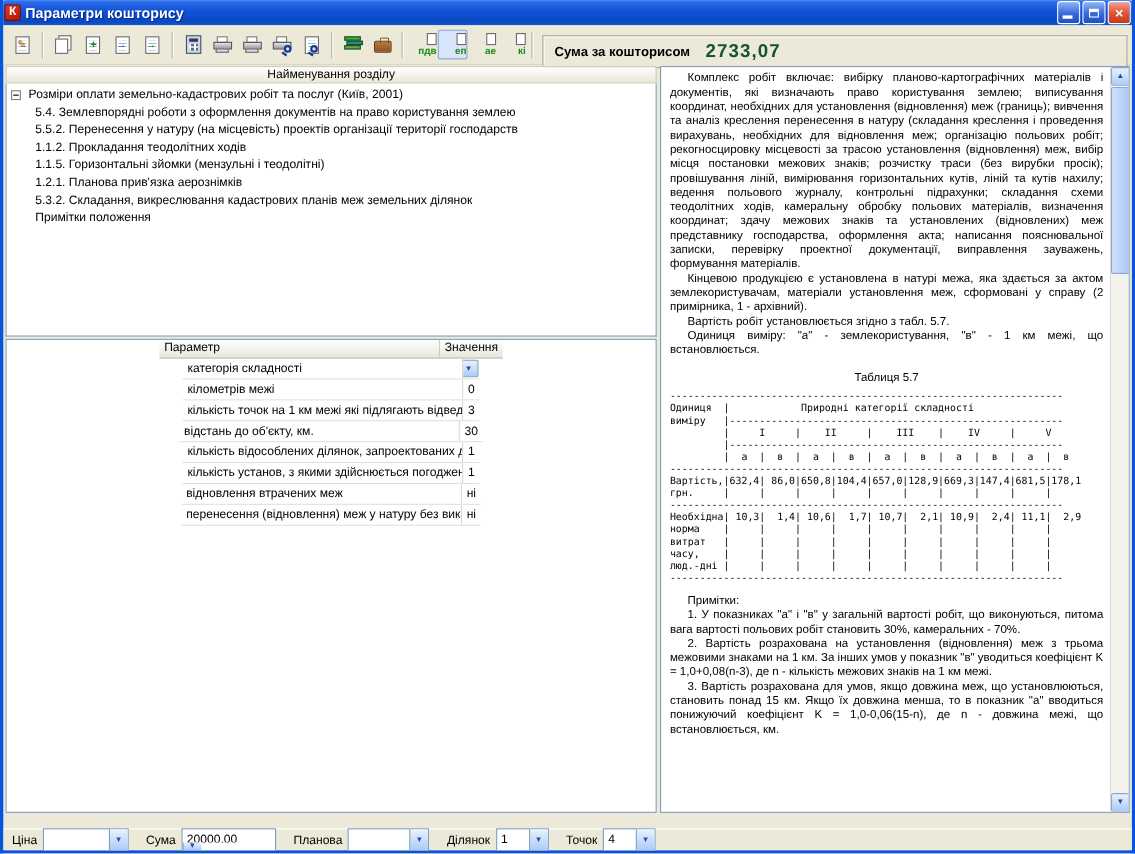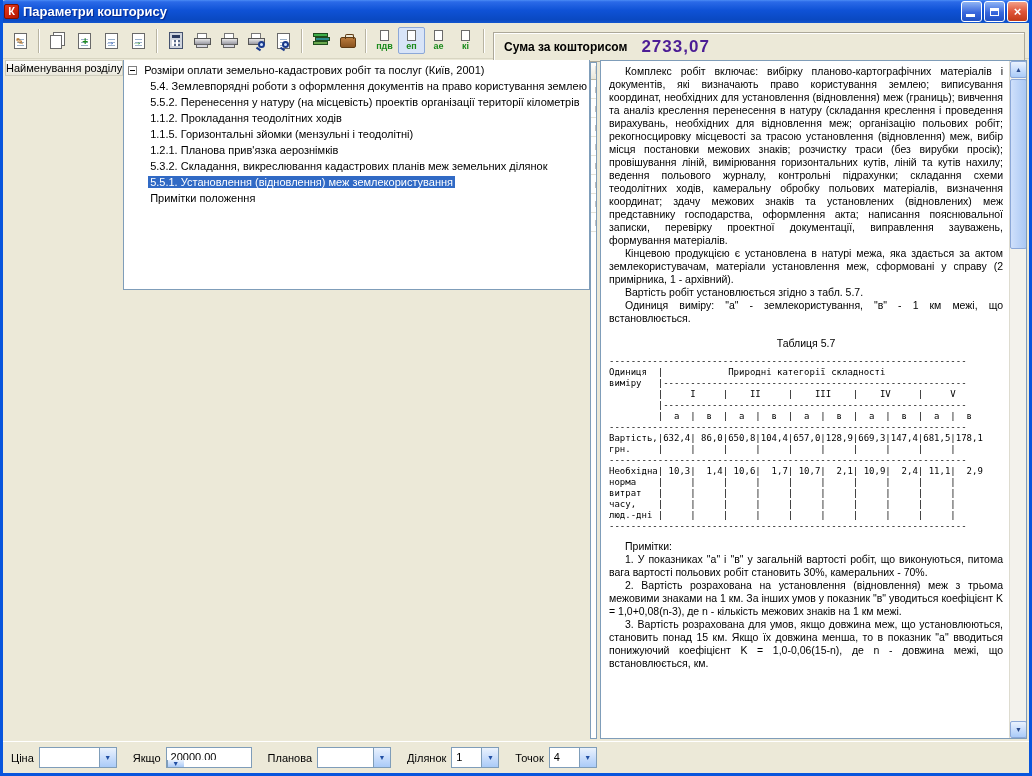--- a/index.html
+++ b/index.html
@@ -52,44 +52,44 @@
     background:#1a3a8c;transform:rotate(35deg);}
   .icon-books{width:16px;height:15px;position:relative;}
   .icon-books span{position:absolute;left:0;width:15px;height:4px;border:1px solid #1e4d1e;}
   .icon-books .b1{top:0;background:#3fae49;}
   .icon-books .b2{top:4px;left:2px;background:#2a8a8a;}
   .icon-books .b3{top:8px;background:#6aa84f;}
   .icon-case{width:16px;height:11px;background:linear-gradient(180deg,#b97a3c,#8a5420);
     border:1px solid #5e3a12;border-radius:2px;position:relative;margin-top:4px;}
   .icon-case::before{content:"";position:absolute;left:4px;top:-4px;width:7px;height:4px;
     border:1px solid #5e3a12;border-bottom:none;border-radius:2px 2px 0 0;}
-  .tlabel-btn{display:flex;flex-direction:column;align-items:center;justify-content:center;gap:0;}
+  .tlabel-btn{display:flex;flex-direction:column;align-items:flex-end;justify-content:center;gap:0;}
   .tsmall{font-size:9px;font-weight:bold;color:#1a8a1a;line-height:9px;}
   .mini-page{width:9px;height:11px;background:#fff;border:1px solid #6a6a6a;display:block;margin-bottom:1px;}
   .sum-panel{flex:1;height:30px;margin-left:4px;border:1px solid #ACA899;background:#ECE9D8;
     display:flex;align-items:center;padding:0 10px;box-shadow:inset 1px 1px 0 #fff;margin-top:12px;}
   .sum-label{font-weight:bold;font-size:12px;margin-right:14px;}
-  .sum-value{font-weight:bold;font-size:17px;color:#4c1d95;letter-spacing:1px;}
+  .sum-value{font-weight:bold;font-size:17px;color:#14532d;letter-spacing:1px;}
   
   .content{position:absolute;top:60px;left:2px;right:2px;bottom:34px;display:flex;}
-  .left-panel{width:592px;display:flex;flex-direction:row;margin-right:3px;}
+  .left-panel{width:592px;display:flex;flex-direction:column;margin-right:3px;}
   .tree-header{height:16px;background:linear-gradient(180deg,#ffffff,#e9e7da);
     border:1px solid #cfcdbd;text-align:center;line-height:14px;font-size:11px;}
   .tree-body{height:230px;background:#fff;border:1px solid #7F9DB9;border-top:none;
     overflow:hidden;padding-top:2px;}
   .titem{height:16px;line-height:16px;white-space:nowrap;padding-left:24px;overflow:hidden;}
   .titem.root{padding-left:4px;display:flex;align-items:center;}
   .expander{width:9px;height:9px;border:1px solid #808080;background:#fff;position:relative;
     margin-right:5px;flex:0 0 auto;}
   .expander::before{content:"";position:absolute;left:1px;right:1px;top:3px;height:1px;background:#000;}
   .titem .tl{padding:0 2px;}
   .titem .tl.sel{background:#316AC5;color:#fff;}
   
   .pgrid{flex:1;background:#fff;border:1px solid #7F9DB9;margin-top:2px;display:flex;
-    flex-direction:column;overflow:hidden;}
+    flex-direction:column;overflow:hidden;align-items:center;}
   .pg-head{display:flex;height:17px;flex:0 0 auto;}
   .pg-hcell{background:linear-gradient(180deg,#ffffff,#e9e7da);border-right:1px solid #cfcdbd;
     border-bottom:1px solid #b8b6a6;padding:1px 4px;font-size:11px;}
   .pg-hcell.c1{width:255px;}
   .pg-hcell.c2{flex:1;border-right:none;}
   .pg-row{display:flex;height:19px;border-bottom:1px solid #e4e2d8;flex:0 0 auto;}
   .pg-cell{padding:3px 4px;white-space:nowrap;overflow:hidden;font-size:11px;}
   .pg-cell.c1{width:255px;border-right:1px solid #dcdacd;}
   .pg-cell.c2{flex:1;position:relative;}
   .combo-arrow{position:absolute;right:1px;top:1px;bottom:1px;width:17px;
@@ -109,21 +109,21 @@
   .vscroll{position:absolute;top:0;right:0;bottom:0;width:17px;background:#f3f2ec;
     border-left:1px solid #dedcd0;}
   .scroll-btn{position:absolute;left:0;width:17px;height:17px;
     background:linear-gradient(180deg,#eaf2fd,#cadefb 50%,#aacbf8);border:1px solid #8CA8D8;
     border-radius:2px;display:flex;align-items:center;justify-content:center;font-size:7px;color:#2a4a8c;}
   .scroll-btn.up{top:0;}
   .scroll-btn.down{bottom:0;}
   .scroll-thumb{position:absolute;left:0;top:18px;width:17px;height:170px;
     background:linear-gradient(90deg,#cfe0fb,#aac8f4);border:1px solid #8CA8D8;border-radius:2px;}
   
-  .bottombar{position:absolute;left:0;right:0;bottom:0;height:32px;background:#ECE9D8;
+  .bottombar{position:absolute;left:0;right:0;bottom:0;height:20px;background:#ECE9D8;
     border-top:1px solid #fff;display:flex;align-items:center;padding:0 8px;}
   .bb-label{margin-right:5px;font-size:11px;}
   .combo{height:21px;border:1px solid #7F9DB9;background:#fff;display:flex;margin-right:16px;}
   .combo .cval{flex:1;padding:3px 3px 0 4px;font-size:11px;overflow:hidden;white-space:nowrap;}
   .combo .cbtn{width:17px;background:linear-gradient(180deg,#eaf2fd,#cadefb 50%,#aacbf8);
     border-left:1px solid #7F9DB9;display:flex;align-items:center;justify-content:center;
     font-size:7px;color:#214FA3;}
   .w78{width:78px;} .w86{width:86px;flex-direction:column;} .w74{width:74px;} .w48{width:48px;}
 </style>
 </head>
@@ -241,26 +241,25 @@
   <div class="content">
 
     <div class="left-panel">
       <div class="tree-header">Найменування розділу</div>
       <div class="tree-body">
         <div class="titem root">
           <span class="expander"></span>
           <span class="tl">Розміри оплати земельно-кадастрових робіт та послуг (Київ, 2001)</span>
         </div>
         <div class="titem"><span class="tl">5.4. Землевпорядні роботи з оформлення документів на право користування землею</span></div>
-        <div class="titem"><span class="tl">5.5.2. Перенесення у натуру (на місцевість) проектів організації території кілометрів</span></div>
+        <div class="titem"><span class="tl">5.5.2. Перенесення у натуру (на місцевість) проектів організації території господарств</span></div>
         <div class="titem"><span class="tl">1.1.2. Прокладання теодолітних ходів</span></div>
         <div class="titem"><span class="tl">1.1.5. Горизонтальні зйомки (мензульні і теодолітні)</span></div>
         <div class="titem"><span class="tl">1.2.1. Планова прив'язка аерознімків</span></div>
         <div class="titem"><span class="tl">5.3.2. Складання, викреслювання кадастрових планів меж земельних ділянок</span></div>
-        <div class="titem"><span class="tl sel">5.5.1. Установлення (відновлення) меж землекористування</span></div>
         <div class="titem"><span class="tl">Примітки положення</span></div>
       </div>
 
       <div class="pgrid">
         <div class="pg-head">
           <div class="pg-hcell c1">Параметр</div>
           <div class="pg-hcell c2">Значення</div>
         </div>
         <div class="pg-row">
           <div class="pg-cell c1">категорія складності</div>
@@ -335,21 +334,21 @@
       </div>
     </div>
   </div>
 
   <div class="bottombar">
     <span class="bb-label">Ціна</span>
     <div class="combo w78">
       <span class="cval"></span>
       <span class="cbtn">▼</span>
     </div>
-    <span class="bb-label">Якщо</span>
+    <span class="bb-label">Сума</span>
     <div class="combo w86">
       <span class="cval">20000,00</span>
       <span class="cbtn">▼</span>
     </div>
     <span class="bb-label">Планова</span>
     <div class="combo w74">
       <span class="cval"></span>
       <span class="cbtn">▼</span>
     </div>
     <span class="bb-label">Ділянок</span>

